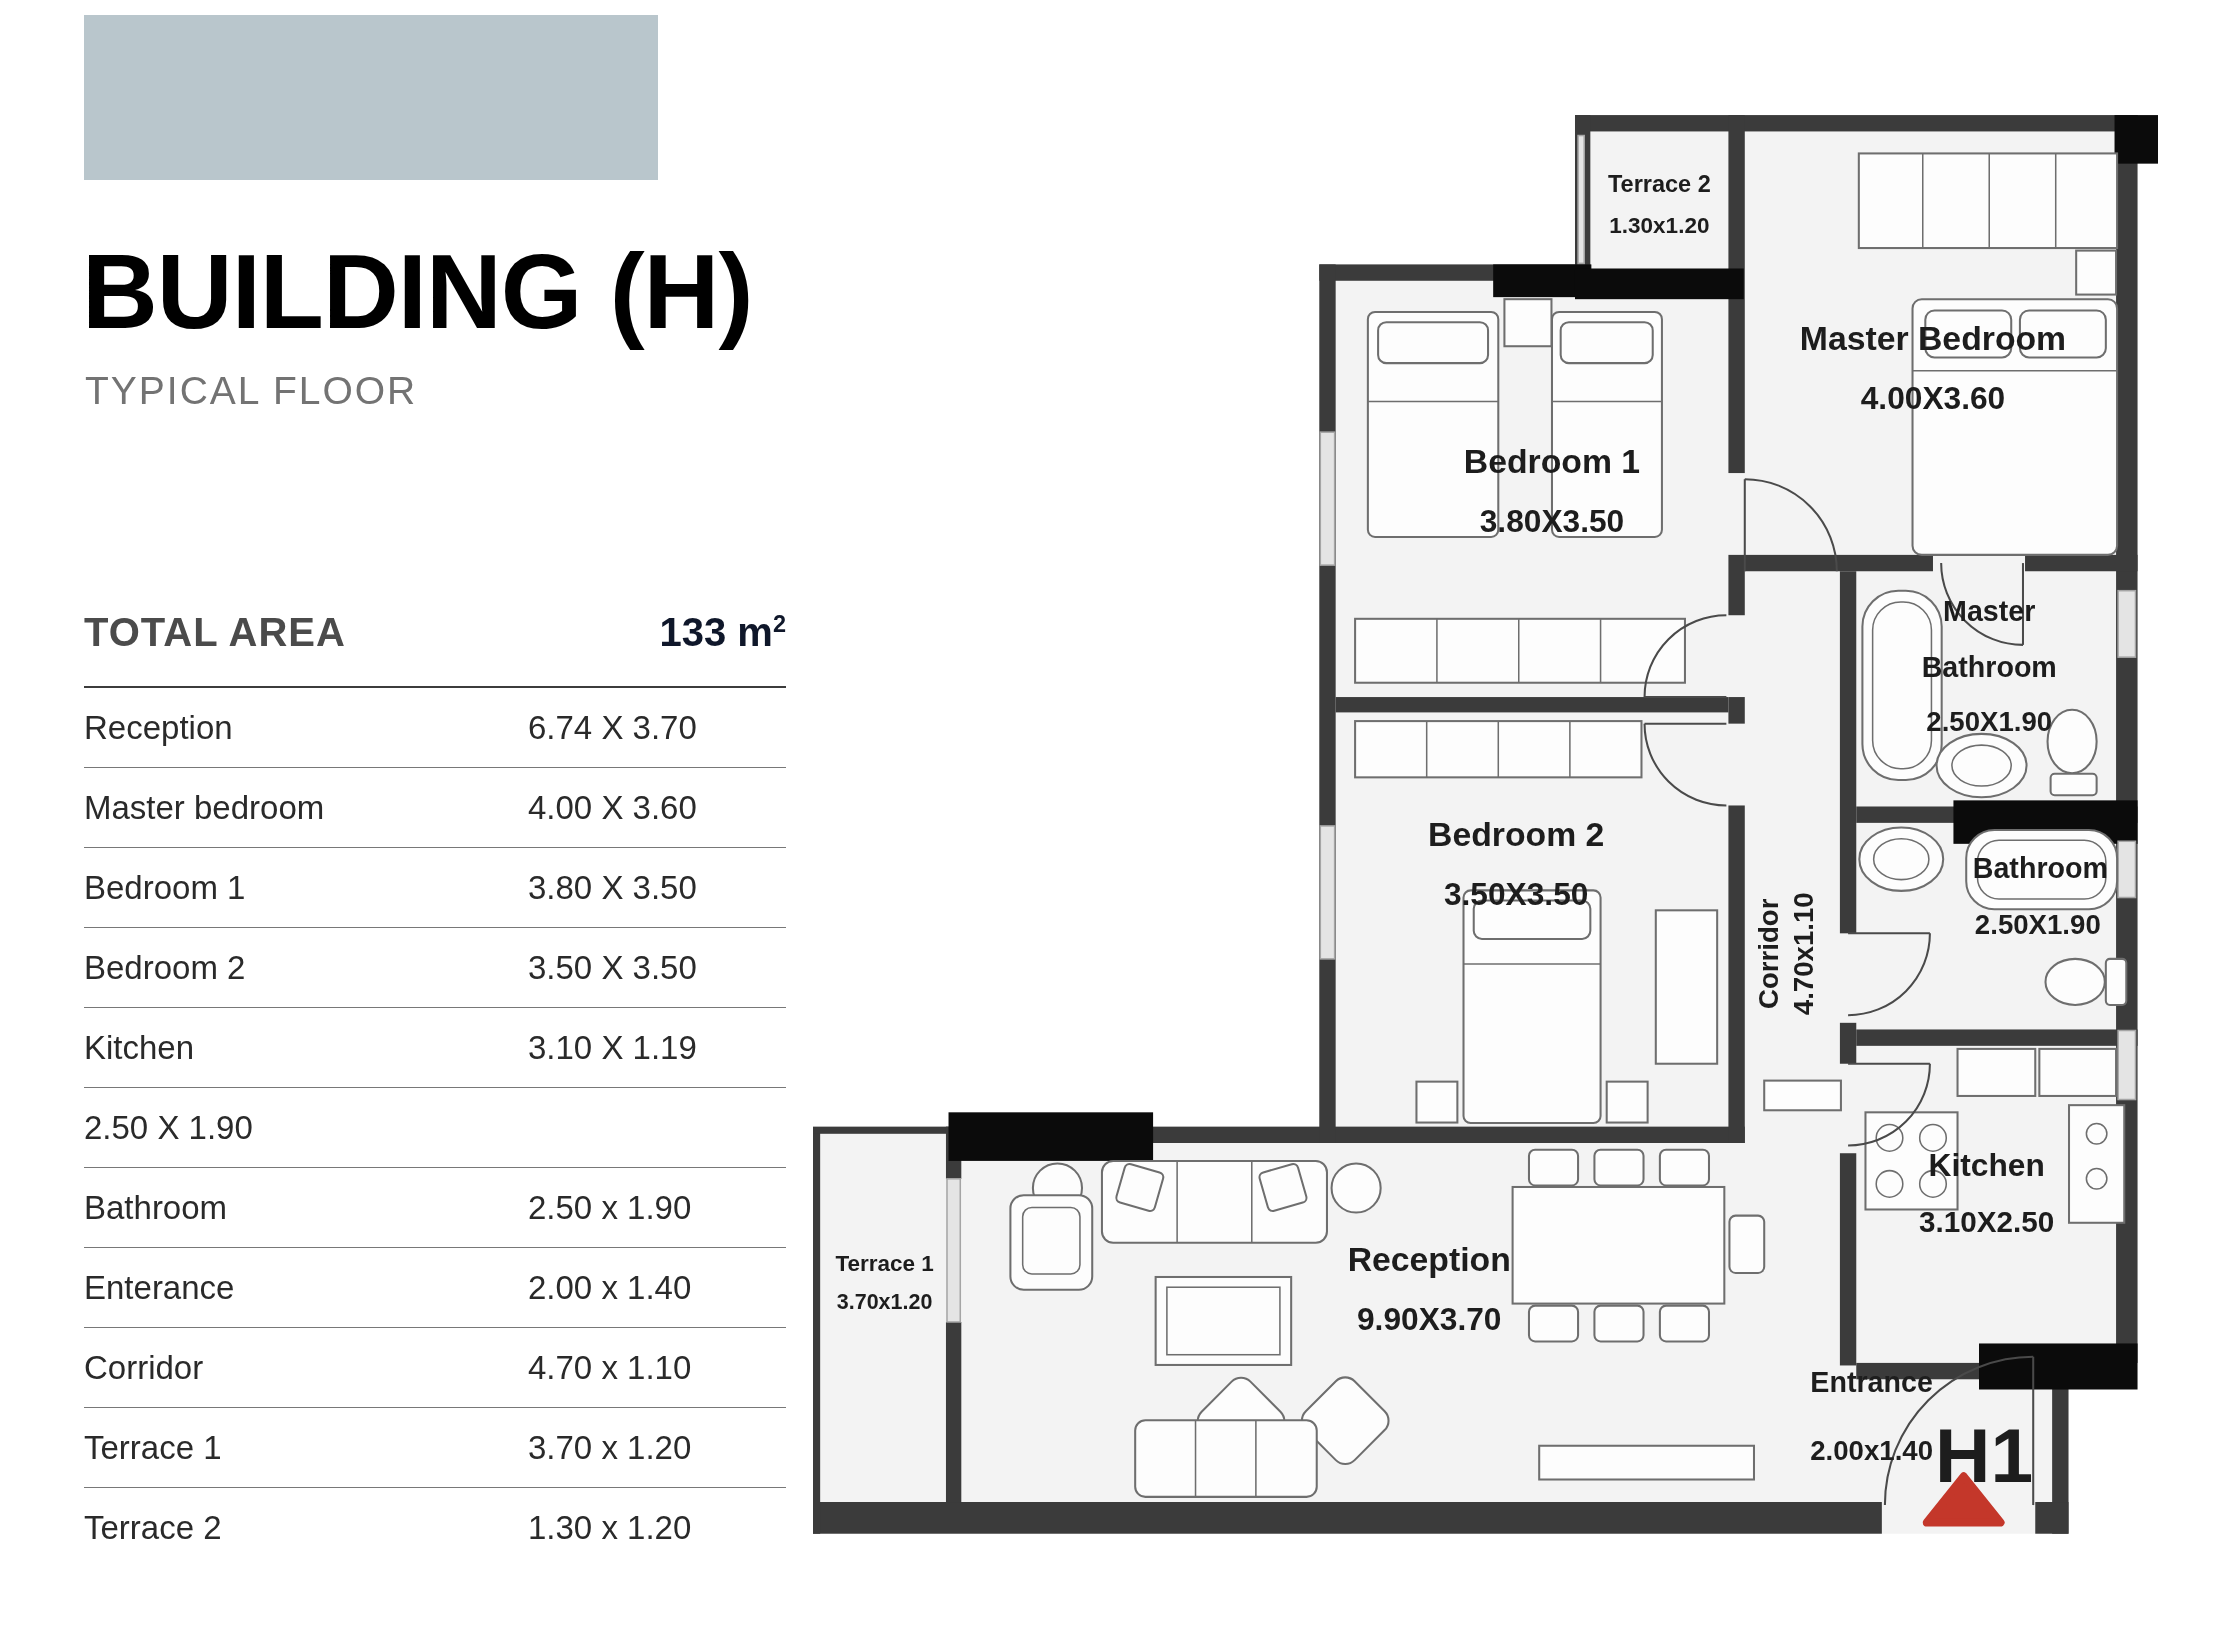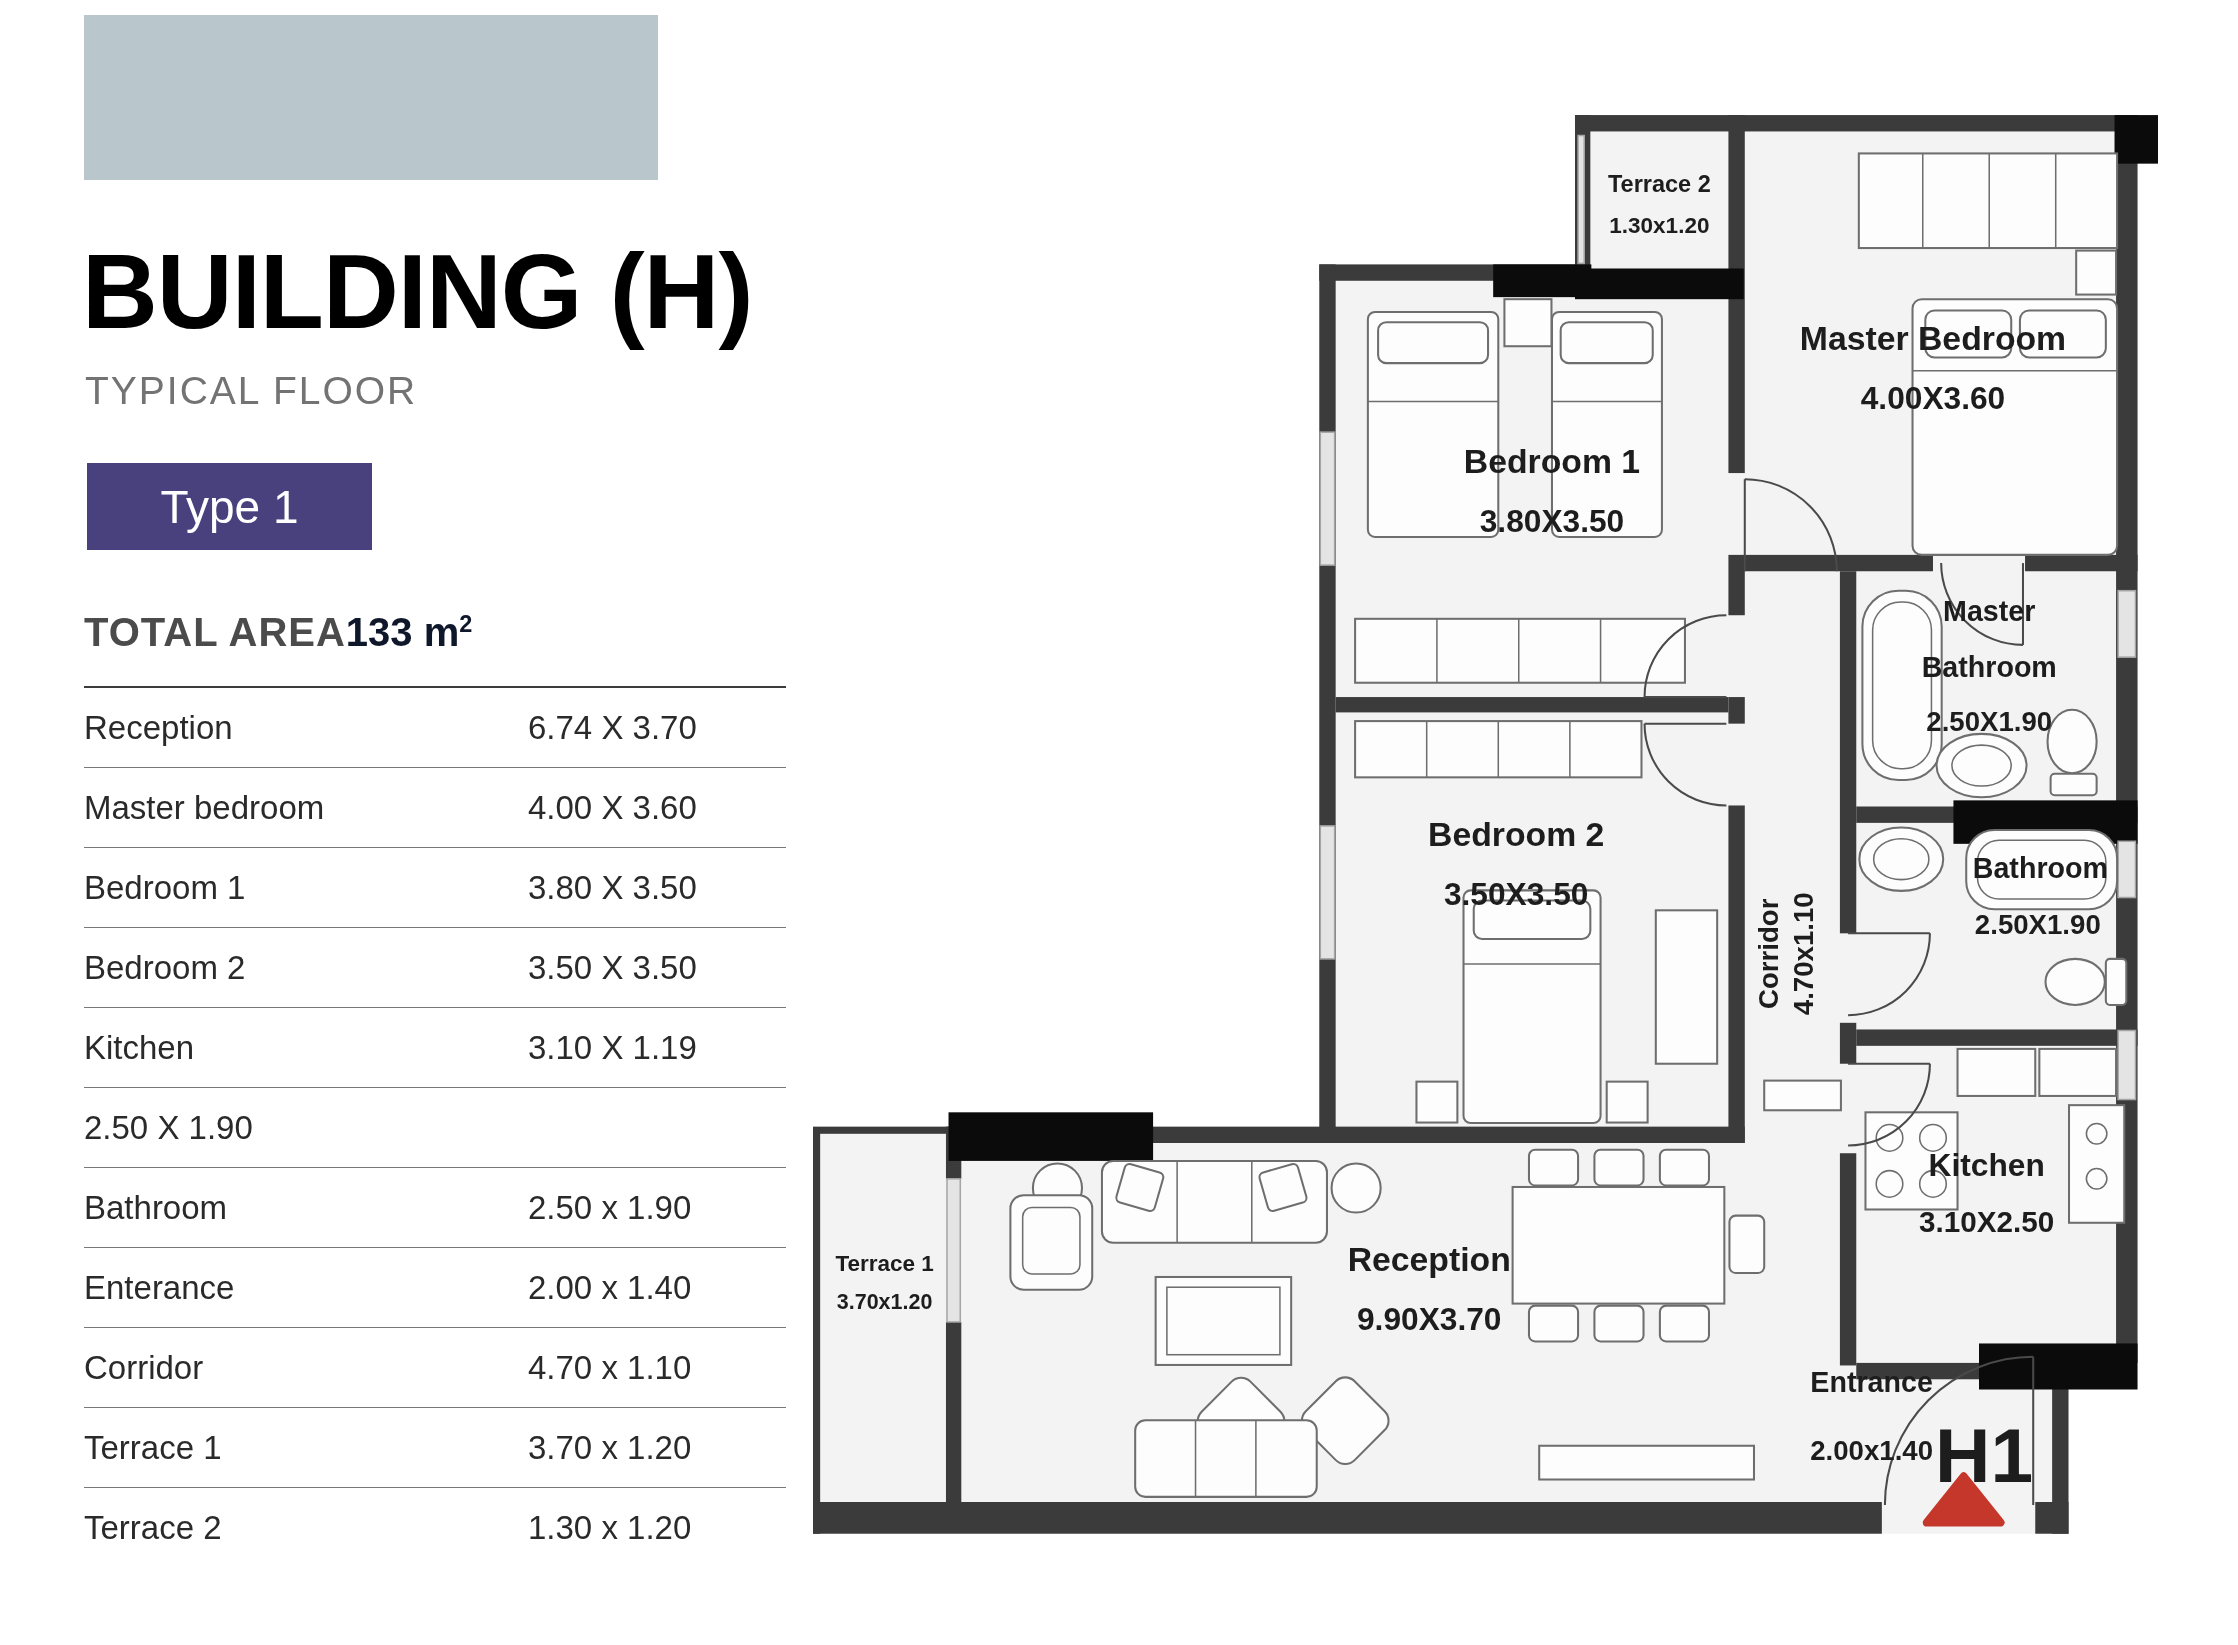--- a/index.html
+++ b/index.html
@@ -6,21 +6,21 @@
   #stage{position:relative;width:2239px;height:1645px;background:#ffffff;overflow:hidden;}
 
   
   .swatch{position:absolute;left:84px;top:15.3px;width:574px;height:165px;background:#b9c6cc;}
   .title{position:absolute;left:82px;top:239px;font-size:105px;font-weight:bold;color:#000000;line-height:1;letter-spacing:-1px;white-space:nowrap;}
   .subtitle{position:absolute;left:85px;top:371px;font-size:39px;font-weight:normal;color:#737373;line-height:1;letter-spacing:2px;white-space:nowrap;}
   .badge{position:absolute;left:87px;top:463px;width:285px;height:87px;background:#49407e;display:flex;align-items:center;justify-content:center;}
   .badge span{color:#ffffff;font-size:46px;line-height:1;}
 
   .area-table{position:absolute;left:84px;top:610px;width:702px;}
-  .t-header{display:flex;justify-content:flex-start;align-items:baseline;height:76px;border-bottom:2.6px solid #3c3c3c;}
+  .t-header{display:flex;justify-content:space-between;align-items:baseline;height:76px;border-bottom:2.6px solid #3c3c3c;}
   .t-header .hlabel{font-size:40px;font-weight:bold;color:#4b4b4b;letter-spacing:1px;}
   .t-header .hvalue{font-size:40px;font-weight:bold;color:#0f172a;}
   .t-header sup{font-size:23.5px;}
   .trow{display:flex;align-items:center;height:79px;border-bottom:1.5px solid #787878;}
   .trow:last-child{border-bottom:none;}
   .tlabel{flex:1;font-size:33px;color:#2a2a2a;}
   .tvalue{width:258px;font-size:33px;color:#2a2a2a;}
 
   
   #plan{position:absolute;left:813px;top:115px;}
@@ -36,23 +36,20 @@
   .tri{fill:#c4372a;stroke:#c4372a;stroke-width:16;stroke-linejoin:round;}
 </style>
 </head>
 <body>
 
 <div id="stage">
 
   <div class="swatch"></div>
   <div class="title">BUILDING (H)</div>
   <div class="subtitle">TYPICAL FLOOR</div>
-  <div class="badge">
-    <span>Type 1</span>
-  </div>
 
   <div class="area-table">
     <div class="t-header">
       <div class="hlabel">TOTAL AREA</div>
       <div class="hvalue"><span>133 m</span><sup>2</sup></div>
     </div>
     <div>
     <div class="trow">
       <div class="tlabel">Reception</div>
       <div class="tvalue">6.74 X 3.70</div>

